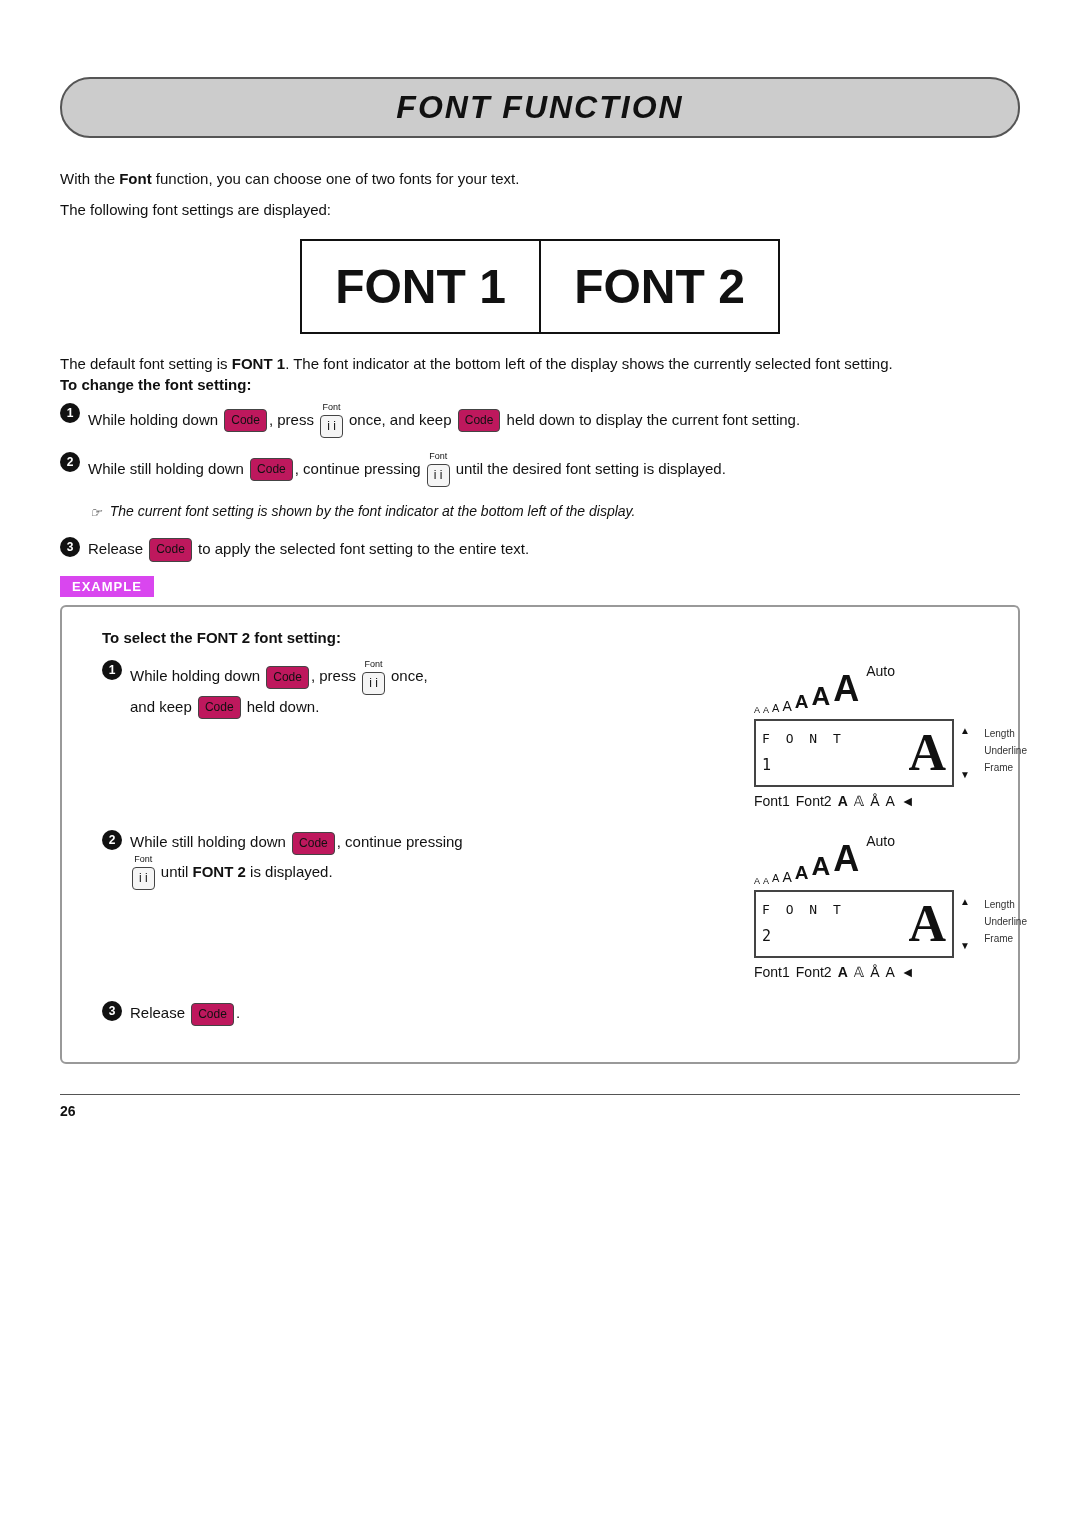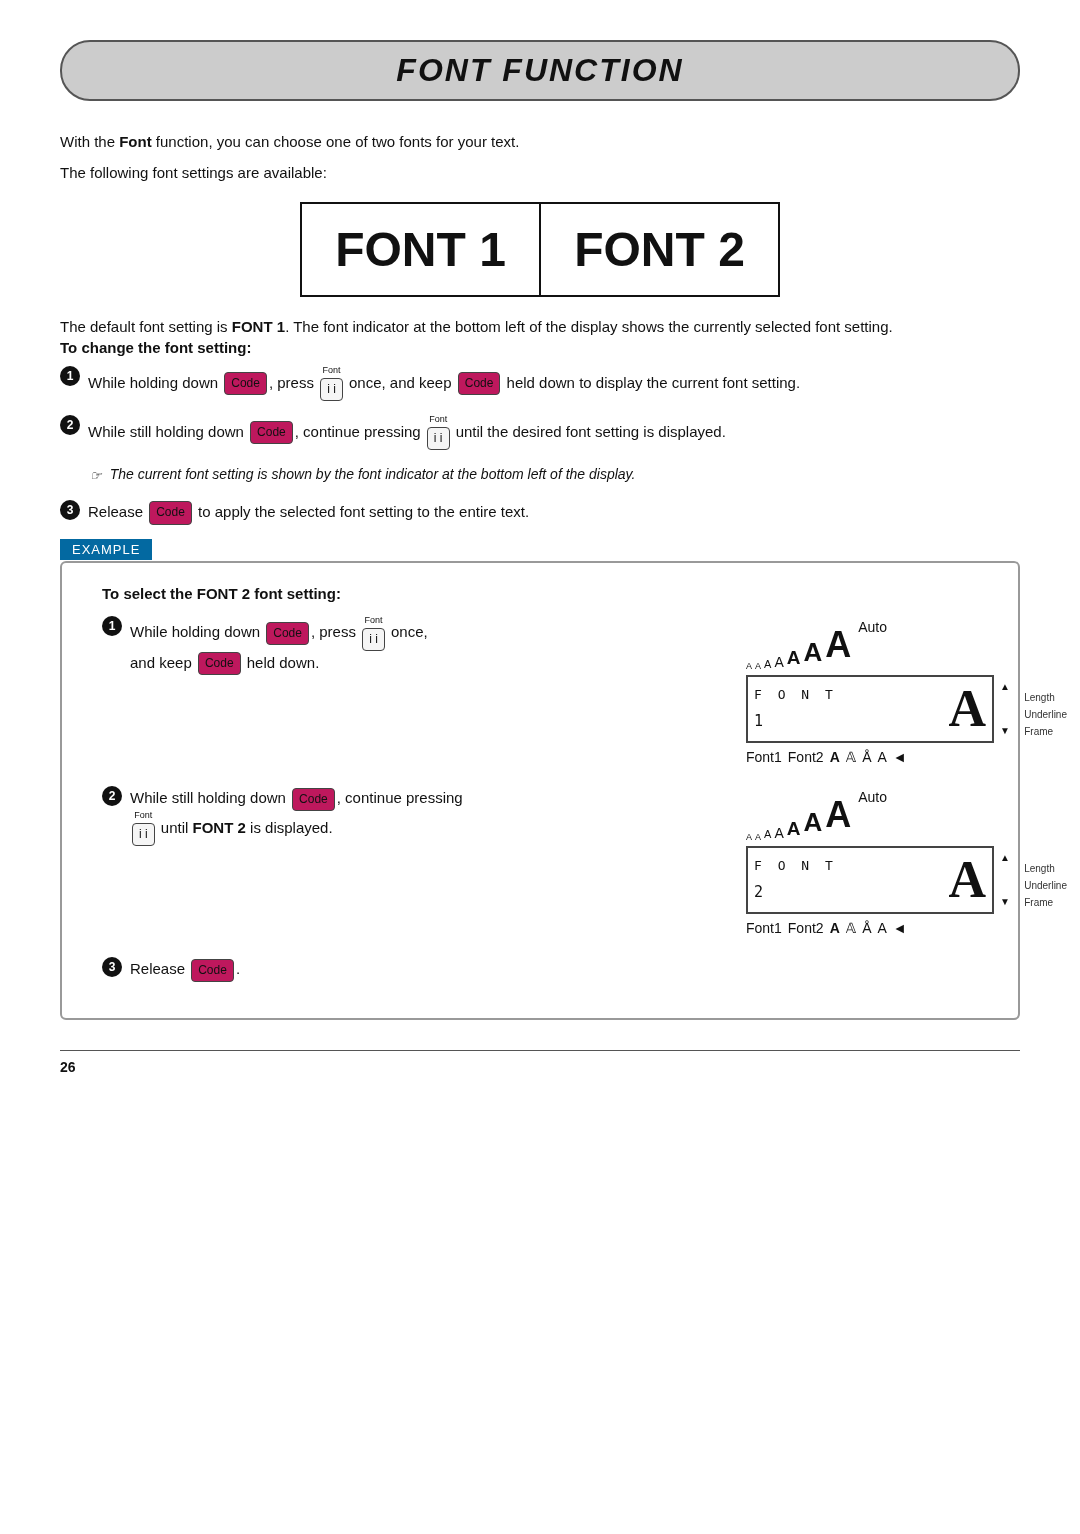--- a/index.html
+++ b/index.html
@@ -14,20 +14,21 @@
     }
 
     
     .page-title-wrap {
       border: 2.5px solid #555;
       border-radius: 30px;
       background: #ccc;
       text-align: center;
       padding: 10px 40px;
       margin-bottom: 30px;
+      margin-top: 37px;
     }
     .page-title {
       font-size: 32px;
       font-weight: bold;
       font-style: italic;
       letter-spacing: 2px;
     }
 
     
     .intro-text {
@@ -142,26 +143,26 @@
     .note-icon {
       font-size: 13px;
       margin-right: 8px;
       flex-shrink: 0;
       margin-top: 2px;
     }
 
     
     .example-badge {
       display: inline-block;
-      background: #0369a1;
+      background: #d946ef;
       color: #fff;
       font-size: 13px;
-      font-weight: normal;
+      font-weight: bold;
       padding: 3px 12px;
-      margin-bottom: 1px;
+      margin-bottom: 8px;
       letter-spacing: 1px;
     }
     .example-box {
       border: 2px solid #999;
       border-radius: 6px;
       padding: 22px 24px 18px 40px;
       margin-bottom: 30px;
     }
     .example-heading {
       font-weight: bold;
@@ -196,21 +197,21 @@
     .ds-a2 { font-size: 11px; }
     .ds-a3 { font-size: 14px; }
     .ds-a4 { font-size: 19px; font-weight: bold; }
     .ds-a5 { font-size: 26px; font-weight: bold; }
     .ds-a6 { font-size: 36px; font-weight: bold; }
     .ds-auto { font-size: 14px; margin-left: 4px; align-self: flex-start; }
 
     .display-main {
       display: flex;
       border: 2px solid #444;
-      width: 248px;
+      width: 200px;
       height: 68px;
       align-items: center;
       padding: 4px 6px;
       position: relative;
       background: #fff;
     }
     .display-font-label {
       font-size: 13px;
       font-family: monospace;
       letter-spacing: 4px;
@@ -237,21 +238,21 @@
     }
     .display-triangle-down {
       font-size: 10px;
       position: absolute;
       right: -18px;
       bottom: 2px;
     }
     .display-right-labels {
       position: absolute;
       right: -75px;
-      top: 12px;
+      top: 4px;
       font-size: 10px;
       line-height: 1.7;
       color: #333;
     }
     .display-bottom-row {
       display: flex;
       gap: 6px;
       font-size: 14px;
       margin-top: 3px;
       width: 240px;
@@ -277,21 +278,21 @@
 <body>
 
 <div class="page-title-wrap">
   <span class="page-title">FONT FUNCTION</span>
 </div>
 
 <p class="intro-text">
   With the <strong>Font</strong> function, you can choose one of two fonts for your text.
 </p>
 <p class="intro-text">
-  The following font settings are available:
+  The following font settings are displayed:
 </p>
 
 <div class="font-display-container">
   <div class="font-display-box">
     <div class="font-cell">FONT 1</div>
     <div class="font-cell">FONT 2</div>
   </div>
 </div>
 
 <p class="body-para">

